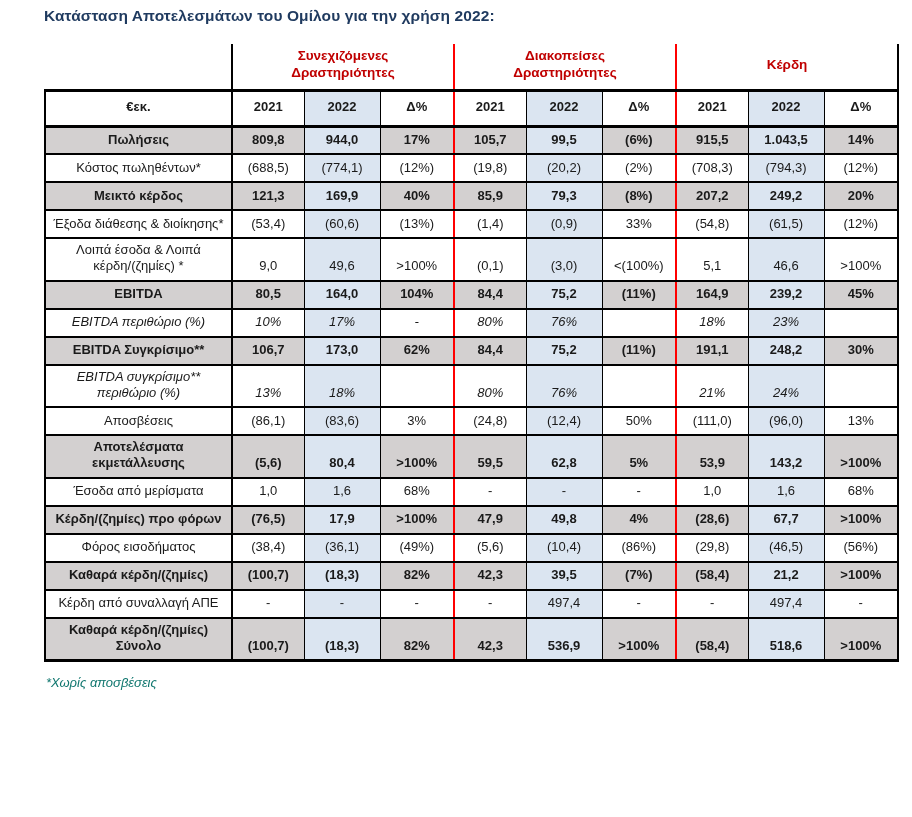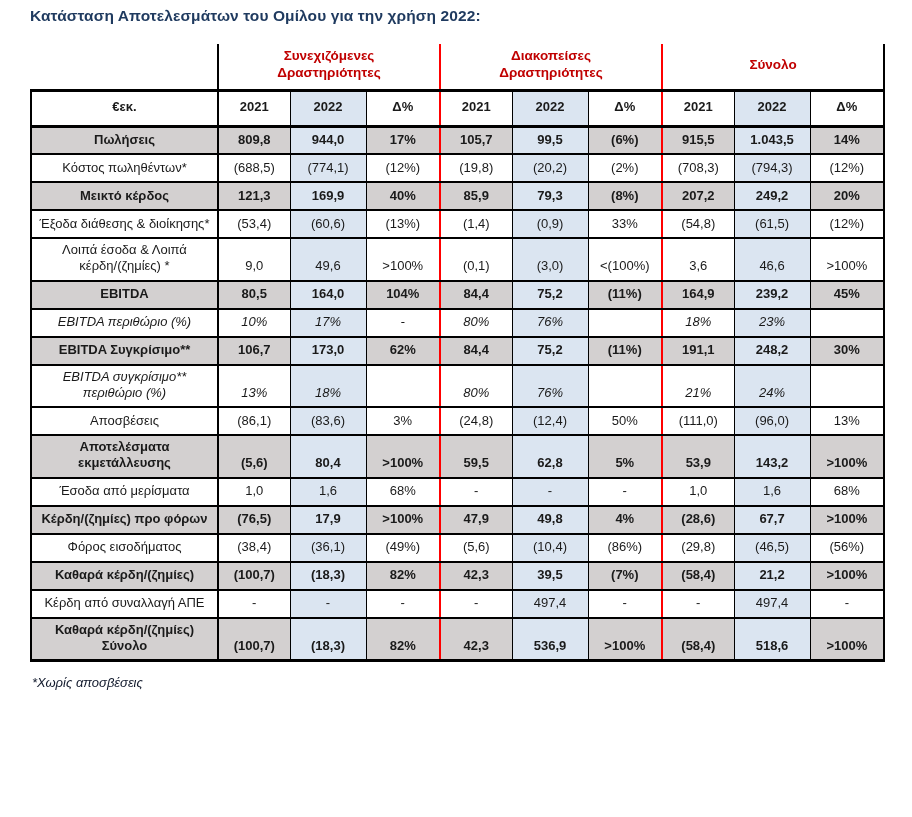--- a/index.html
+++ b/index.html
@@ -10,21 +10,21 @@
     --year2022-col-bg:#dbe5f1;
     --border:#000000;
   }
   *{box-sizing:border-box;}
   html,body{margin:0;padding:0;background:#ffffff;}
   body{
     width:912px;height:817px;overflow:hidden;
     font-family:"Liberation Sans","DejaVu Sans",sans-serif;
     color:#1a1a1a;
   }
-  .page{padding:7px 30px 0 30px;}
+  .page{padding:7px 30px 0 44px;}
   .title{
     color:var(--title-text);
     font-size:15.5px;font-weight:bold;
     letter-spacing:.1px;
   }
   table.stmt{
     border-collapse:collapse;table-layout:fixed;
     width:853px;margin-top:19px;
     font-size:13px;
   }
@@ -75,21 +75,21 @@
   .gend{border-right:2px solid var(--group-separator-line) !important;}
   .last{border-right:2px solid var(--border) !important;}
   
   tbody tr{height:28px;}
   tbody tr:last-child td{border-bottom:3px solid var(--border);text-align:center;}
   tr.subtotal td{background:var(--subtotal-row-bg);font-weight:bold;}
   tr.subtotal td.c2022{background:var(--year2022-col-bg);}
   tr.italic td{font-style:italic;}
   .footnote{
     margin-top:13px;margin-left:2px;
-    font-size:13px;font-style:italic;color:#0f172a;
+    font-size:13px;font-style:italic;color:#0f766e;
   }
 </style>
 </head>
 <body>
 
 <div class="page">
 
   <div class="title">Κατάσταση Αποτελεσμάτων του Ομίλου για την χρήση 2022:</div>
 
   <table class="stmt">
@@ -108,21 +108,21 @@
     <thead>
       <tr class="grp-row">
         <td class="corner"></td>
         <th class="g1" colspan="3">
             <span class="wrap">Συνεχιζόμενες Δραστηριότητες</span>
           </th>
         <th class="g2" colspan="3">
             <span class="wrap">Διακοπείσες Δραστηριότητες</span>
           </th>
         <th class="g3" colspan="3">
-            <span class="wrap">Σύνολο</span>
+            <span class="wrap">Κέρδη</span>
           </th>
       </tr>
       <tr class="colhead">
         <th class="lbl">€εκ.</th>
         <th>2021</th>
         <th class="c2022">2022</th>
         <th class="gend">Δ%</th>
         <th>2021</th>
         <th class="c2022">2022</th>
         <th class="gend">Δ%</th>
@@ -181,21 +181,21 @@
           <td class="val last">(12%)</td>
         </tr>
         <tr class="normal">
           <td class="lbl">Λοιπά έσοδα &amp; Λοιπά κέρδη/(ζημίες) *</td>
           <td class="val">9,0</td>
           <td class="val c2022">49,6</td>
           <td class="val gend">&gt;100%</td>
           <td class="val">(0,1)</td>
           <td class="val c2022">(3,0)</td>
           <td class="val gend">&lt;(100%)</td>
-          <td class="val">3,6</td>
+          <td class="val">5,1</td>
           <td class="val c2022">46,6</td>
           <td class="val last">&gt;100%</td>
         </tr>
         <tr class="subtotal">
           <td class="lbl">EBITDA</td>
           <td class="val">80,5</td>
           <td class="val c2022">164,0</td>
           <td class="val gend">104%</td>
           <td class="val">84,4</td>
           <td class="val c2022">75,2</td>

